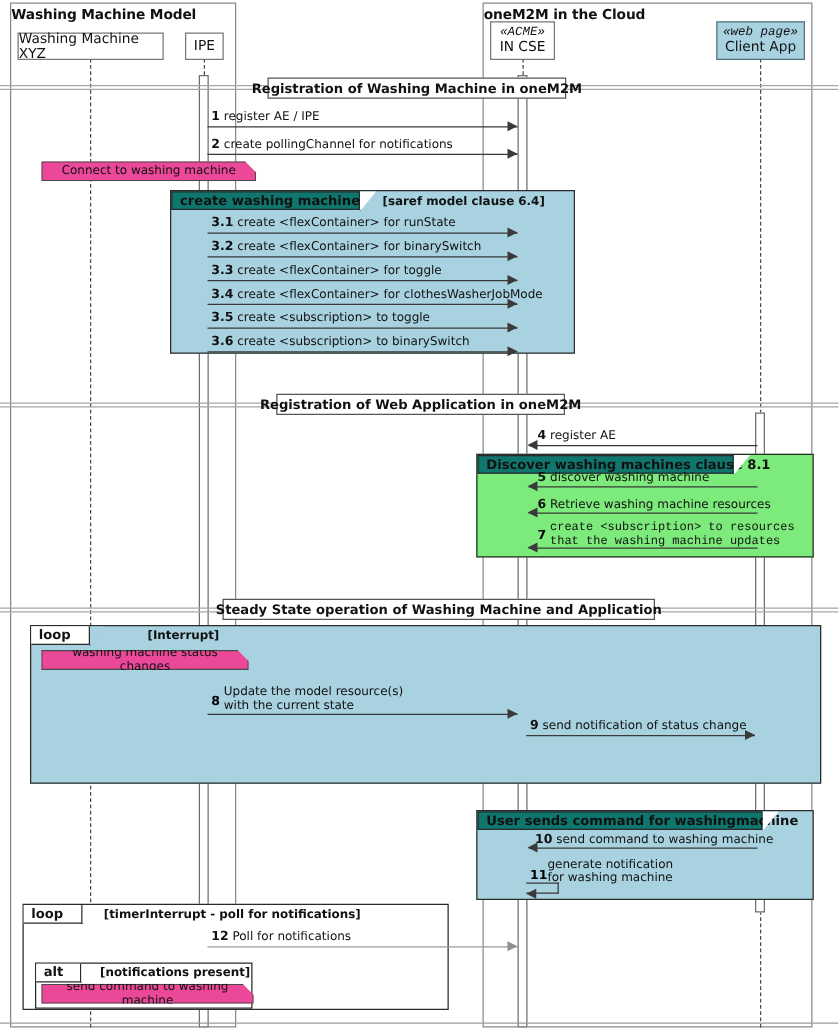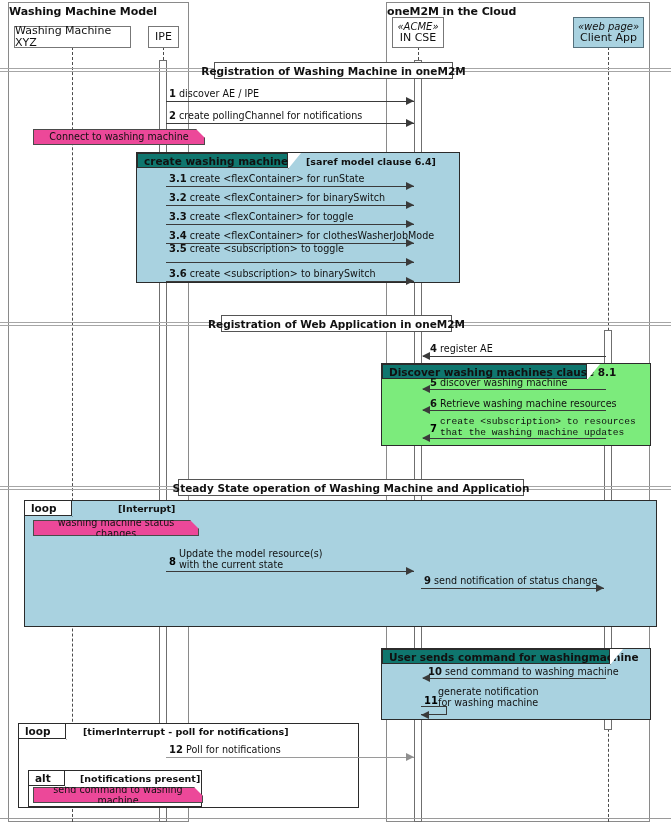--- a/index.html
+++ b/index.html
@@ -5,21 +5,21 @@
   html,body{margin:0;padding:0;background:#ffffff;}
   body{font-family:"DejaVu Sans","Liberation Sans",sans-serif;}
   #diagram{position:relative;width:671px;height:826px;overflow:hidden;background:#fff;}
   .abs{position:absolute;}
   
   .group-box{border:1.5px solid #8a8a8a;background:transparent;box-sizing:border-box;}
   .group-title{position:absolute;left:0;right:0;top:2px;font-size:11px;font-weight:bold;color:#111;letter-spacing:-0.1px;}
   
   .actor{box-sizing:border-box;border:1.3px solid #777;background:#fff;display:flex;flex-direction:column;align-items:center;justify-content:center;font-size:11px;color:#111;line-height:1.12;}
   .actor.blue{background:#a9d2e0;border-color:#55707c;}
-  .actor .stereo{font-style:italic;font-size:10px;}
+  .actor .stereo{font-style:italic;font-size:10px;font-family:Liberation Mono, monospace;}
   
   .lifeline{width:0;border-left:1.4px dashed #4c4c4c;}
   .activation{background:#ffffff;border:1.2px solid #6f6f6f;box-sizing:border-box;}
   
   .divider-line{height:0;border-top:1.6px solid #a6a6a6;border-bottom:1.6px solid #a6a6a6;box-sizing:border-box;height:4px;}
   .divider-label{box-sizing:border-box;border:1.4px solid #555;background:#fff;font-size:10.5px;font-weight:bold;color:#111;display:flex;align-items:center;justify-content:center;padding:0 8px;white-space:nowrap;}
   
   .frag{box-sizing:border-box;border:1.6px solid #2b2b2b;}
   .frag.blue{background:#a9d2e0;}
   .frag.green{background:#7ceb7c;}
@@ -82,21 +82,21 @@
 
   <div class="abs divider-line" style="left:0px;top:68px;width:671px;"></div>
   <div class="abs divider-label" style="left:214px;top:62px;width:239px;height:17px;">
     <span>Registration of Washing Machine in oneM2M</span>
   </div>
 
   <div class="abs msg-line" style="left:166px;top:101px;width:248px;"></div>
   <div class="abs arrow-r" style="left:406px;top:97px;"></div>
   <div class="abs msg-label" style="left:169px;top:88px;">
     <span class="msg-num">1</span>
-    <span>discover AE / IPE</span>
+    <span>register AE / IPE</span>
   </div>
 
   <div class="abs msg-line" style="left:166px;top:123px;width:248px;"></div>
   <div class="abs arrow-r" style="left:406px;top:119px;"></div>
   <div class="abs msg-label" style="left:169px;top:110px;">
     <span class="msg-num">2</span>
     <span>create pollingChannel for notifications</span>
   </div>
 
   <div class="note-wrap" style="left:33px;top:129px;width:172px;height:16px;">
@@ -138,21 +138,21 @@
 
   <div class="abs msg-line" style="left:166px;top:243px;width:248px;"></div>
   <div class="abs arrow-r" style="left:406px;top:239px;"></div>
   <div class="abs msg-label" style="left:169px;top:230px;">
     <span class="msg-num">3.4</span>
     <span>create &lt;flexContainer&gt; for clothesWasherJobMode</span>
   </div>
 
   <div class="abs msg-line" style="left:166px;top:262px;width:248px;"></div>
   <div class="abs arrow-r" style="left:406px;top:258px;"></div>
-  <div class="abs msg-label" style="left:169px;top:243px;">
+  <div class="abs msg-label" style="left:169px;top:249px;">
     <span class="msg-num">3.5</span>
     <span>create &lt;subscription&gt; to toggle</span>
   </div>
 
   <div class="abs msg-line" style="left:166px;top:281px;width:248px;"></div>
   <div class="abs arrow-r" style="left:406px;top:277px;"></div>
   <div class="abs msg-label" style="left:169px;top:268px;">
     <span class="msg-num">3.6</span>
     <span>create &lt;subscription&gt; to binarySwitch</span>
   </div>

